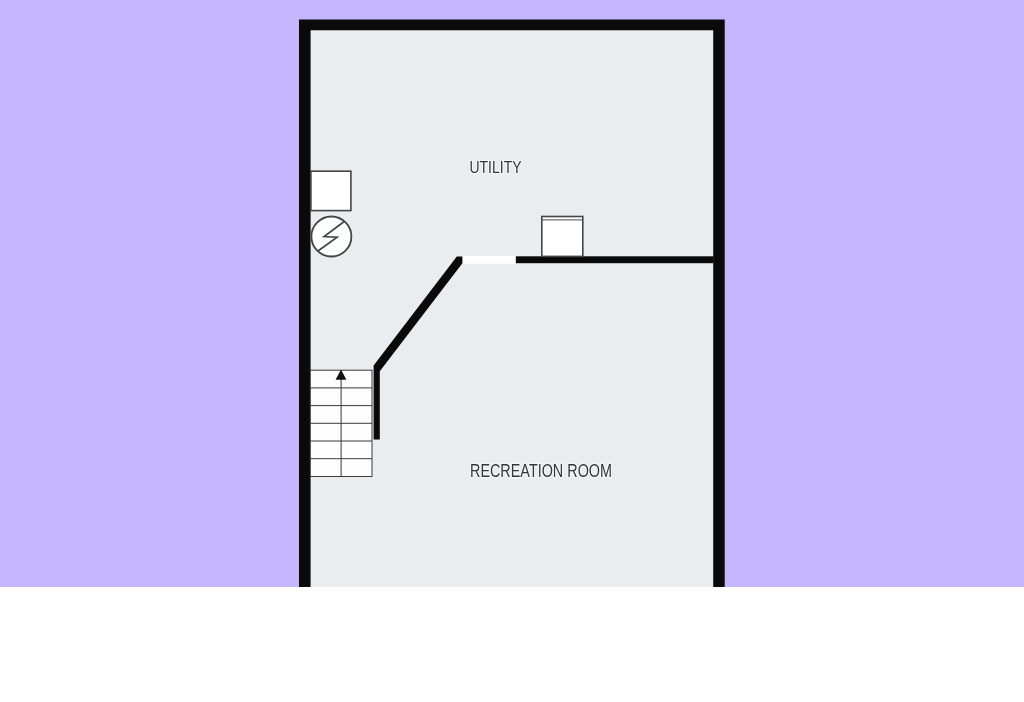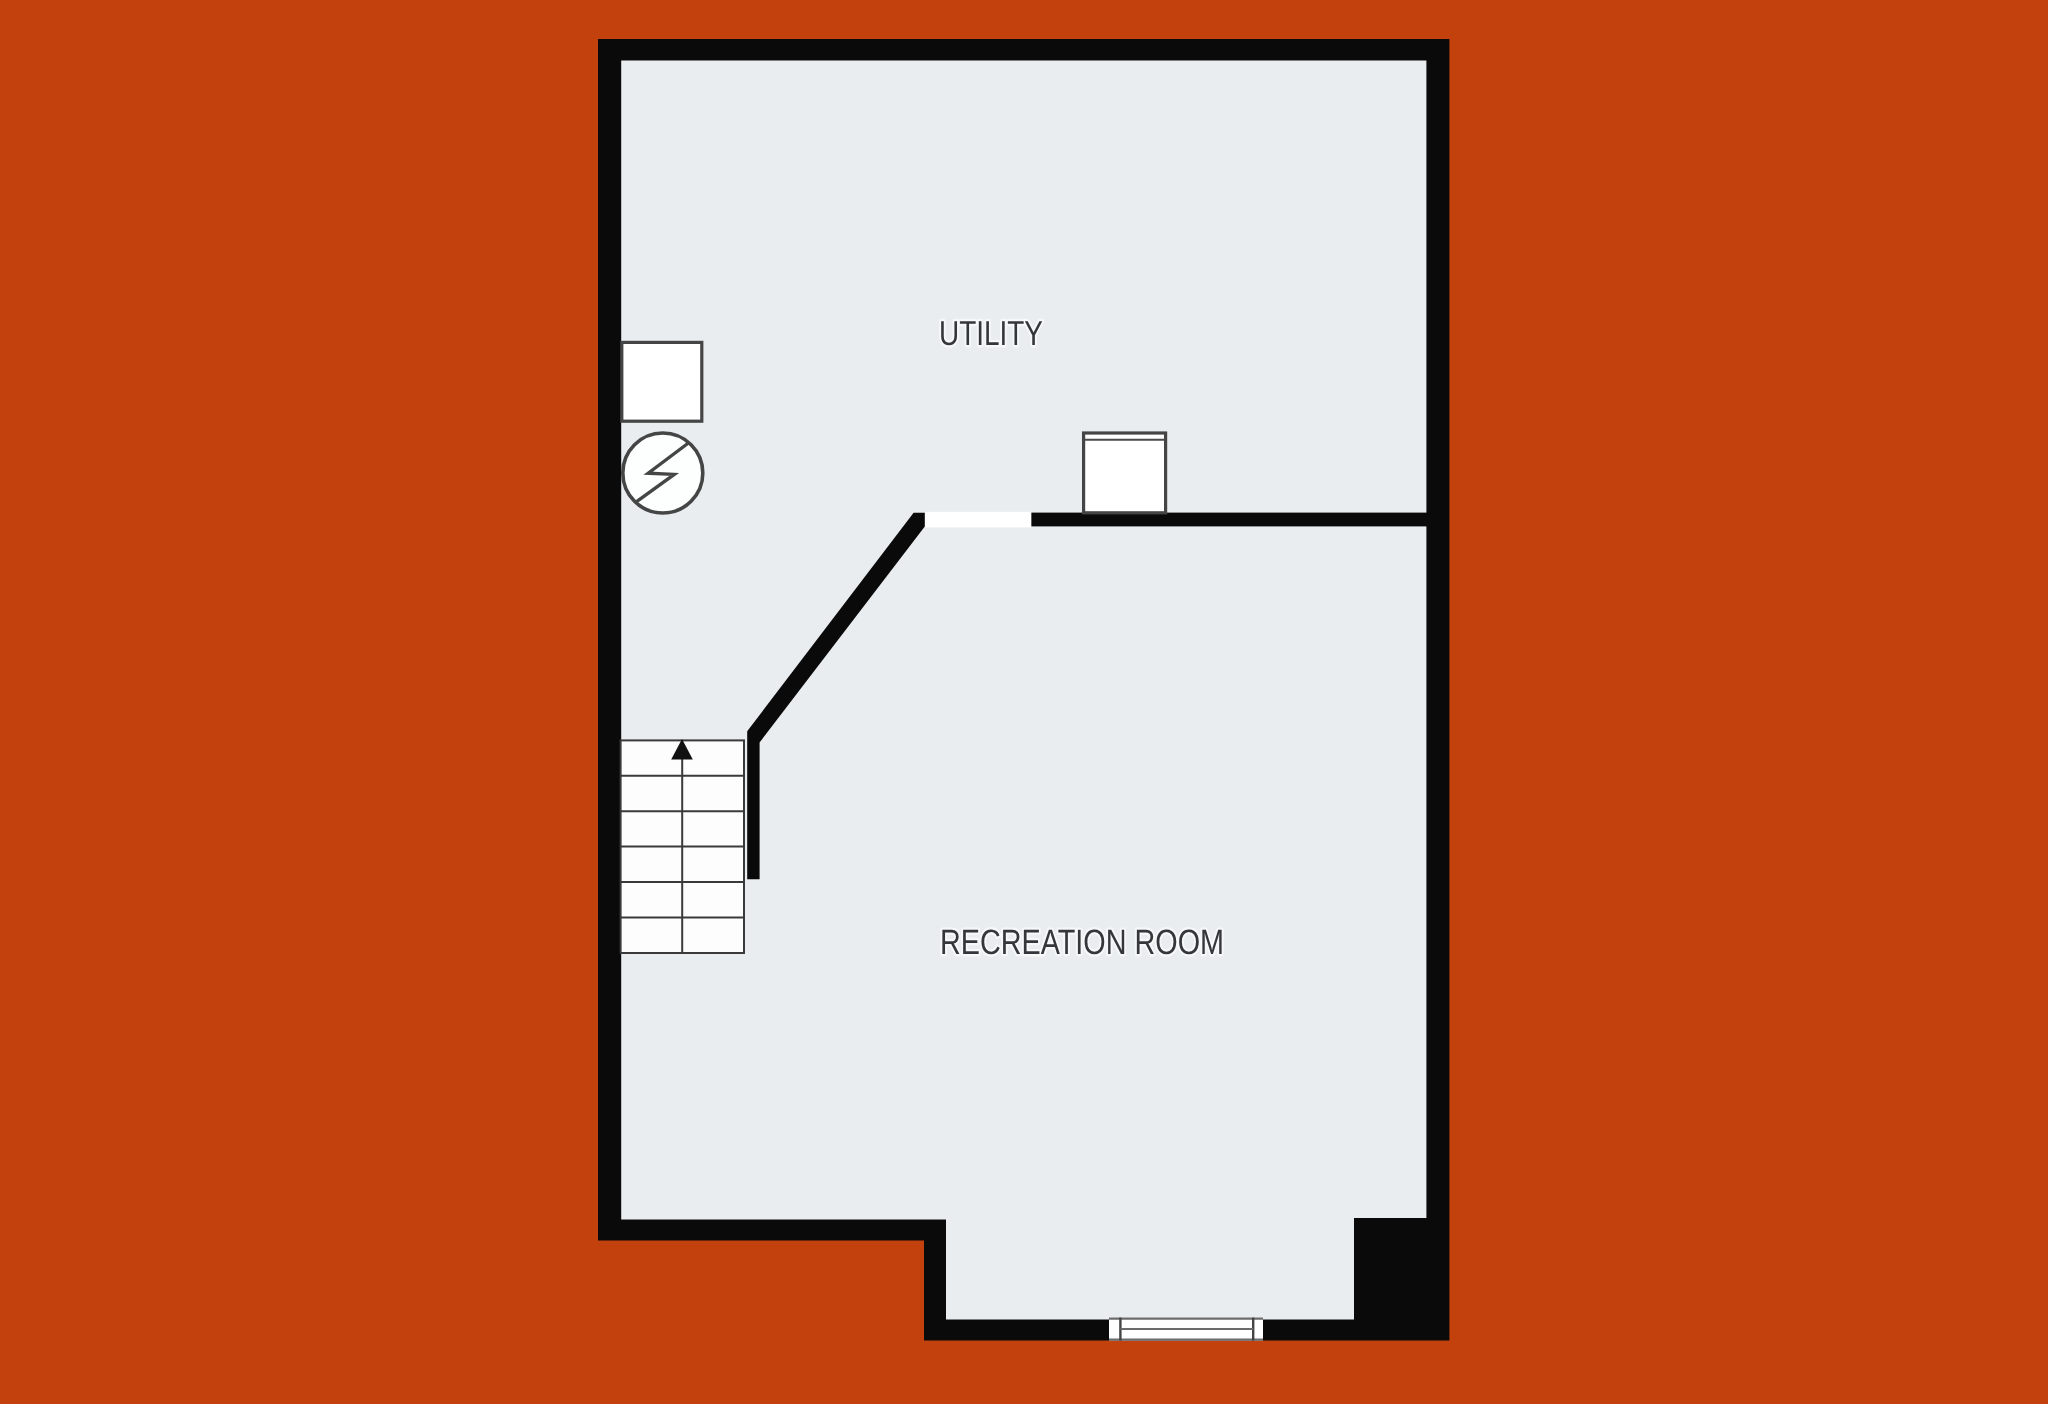--- a/index.html
+++ b/index.html
@@ -1,16 +1,16 @@
 <!DOCTYPE html>
 <html><head>
 <meta charset="utf-8">
 <style>
   html,body{margin:0;padding:0;background:#ffffff;}
-  .page{position:relative;width:1024px;height:702px;background:#c2410c;overflow:hidden;}
+  .page{position:relative;width:1024px;height:587px;background:#c4b5fd;overflow:hidden;}
   svg{position:absolute;left:0;top:0;}
   text{font-family:"Liberation Sans",sans-serif;fill:#33373b;paint-order:stroke;stroke:rgba(255,255,255,0.55);stroke-width:2.4px;stroke-linejoin:round;}
 </style>
 </head>
 <body>
 <div class="page">
 <svg width="1024" height="702" viewBox="0 0 1024 702">
 
   <path d="M299,19.5 H724.7 V670.3 H462 V620.3 H299 Z" fill="#0a0a0a"></path>
 

